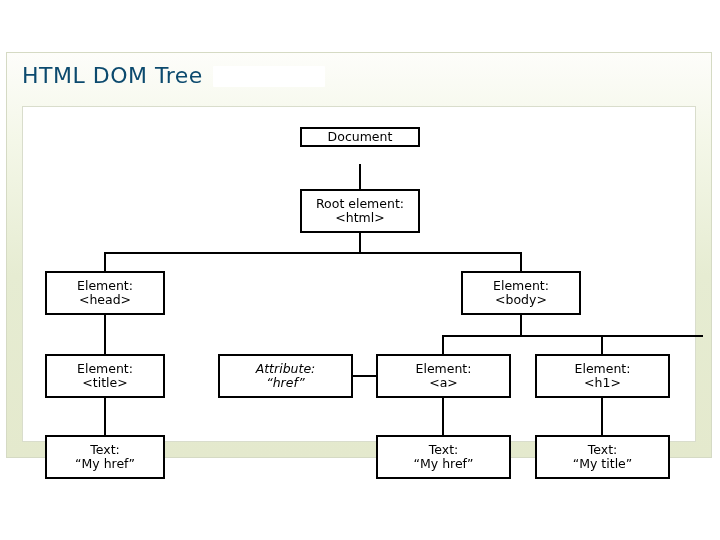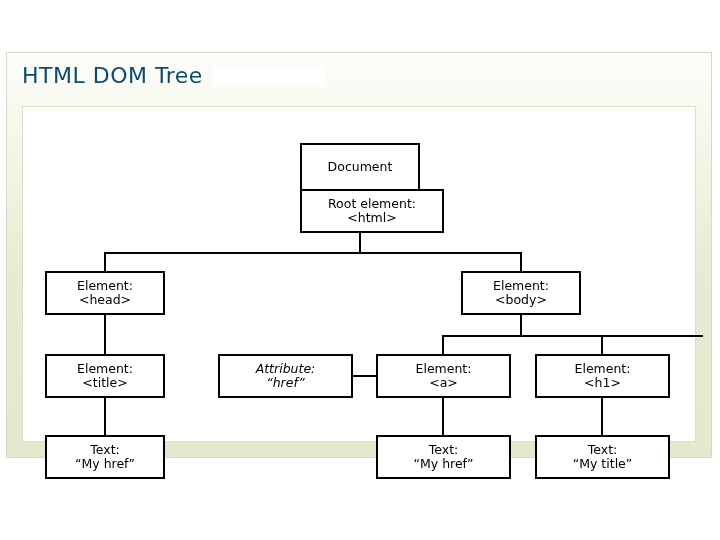--- a/index.html
+++ b/index.html
@@ -128,25 +128,25 @@
       <div class="edge" style="left:419px; top:228px; width:261px; height:2px;"></div>
       <div class="edge" style="left:419px; top:228px; width:2px; height:20px;"></div>
       <div class="edge" style="left:578px; top:228px; width:2px; height:20px;"></div>
 
       <div class="edge" style="left:329px; top:268px; width:25px; height:2px;"></div>
 
       <div class="edge" style="left:419px; top:290px; width:2px; height:38px;"></div>
 
       <div class="edge" style="left:578px; top:290px; width:2px; height:38px;"></div>
 
-      <div class="node" style="left:277px; top:36px; width:120px; height:48px;">
+      <div class="node" style="left:277px; top:20px; width:120px; height:20px;">
         <span class="l1">Document</span>
       </div>
 
-      <div class="node" style="left:277px; top:82px; width:144px; height:44px;">
+      <div class="node" style="left:277px; top:82px; width:120px; height:44px;">
         <span class="l1">Root element:</span>
         <span class="l2">&lt;html&gt;</span>
       </div>
 
       <div class="node" style="left:22px; top:164px; width:120px; height:44px;">
         <span class="l1">Element:</span>
         <span class="l2">&lt;head&gt;</span>
       </div>
 
       <div class="node" style="left:438px; top:164px; width:120px; height:44px;">

